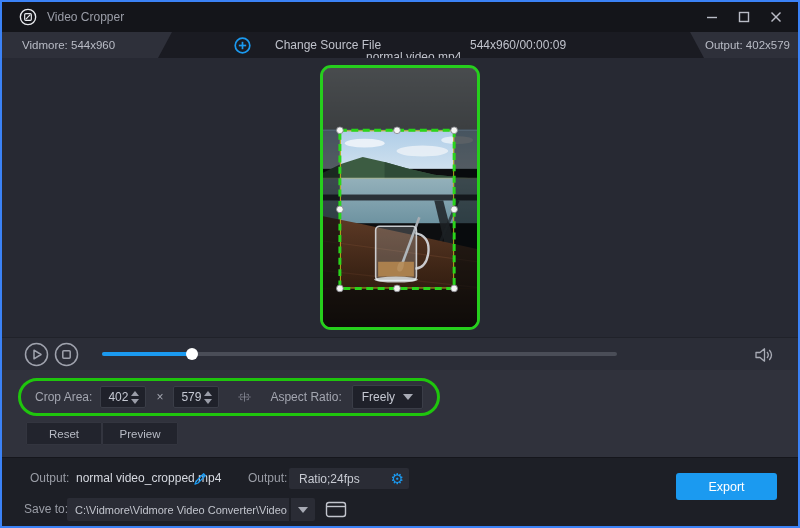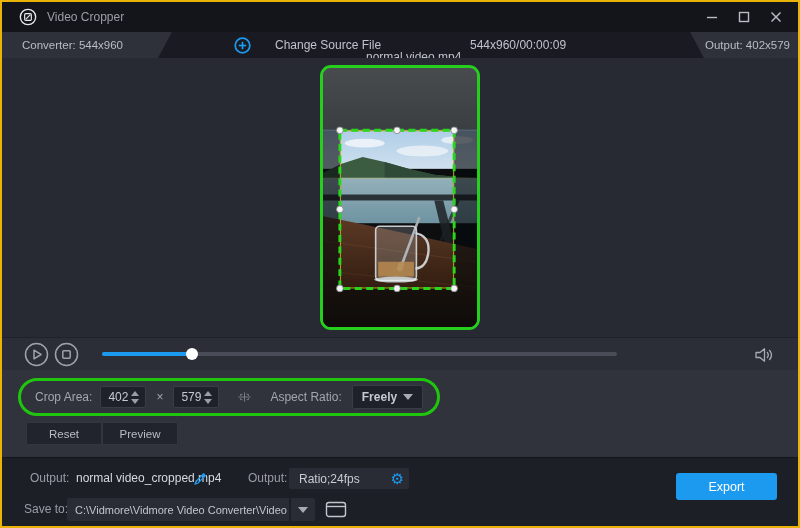--- a/index.html
+++ b/index.html
@@ -1,18 +1,18 @@
 <!DOCTYPE html>
 <html><head>
 <meta charset="utf-8">
 <style>
   * { margin:0; padding:0; box-sizing:border-box; }
   html,body { width:800px; height:528px; background:#000; }
   body { font-family:"Liberation Sans", sans-serif; font-size:12px; color:#c5c8d2; }
-  .window { position:relative; width:800px; height:528px; background:#a21caf; border:2px solid #eab308; overflow:hidden; }
+  .window { position:relative; width:800px; height:528px; background:#a21caf; border:2px solid #3b82f6; overflow:hidden; }
 
   
   .titlebar { position:relative; height:30px; background:#14151a; display:flex; align-items:center; }
   .app-icon { margin-left:16px; width:20px; height:20px; }
   .title-text { margin-left:9px; color:#9b9ea8; font-size:12px; }
   .win-controls { position:absolute; right:10px; top:0; height:30px; display:flex; align-items:center; gap:8px; }
   .win-btn { width:24px; height:24px; display:flex; align-items:center; justify-content:center; cursor:default; }
 
   
   .infobar { position:relative; height:26px; background:#1a1b22; }
@@ -44,21 +44,21 @@
   .crop-highlight { position:absolute; left:16px; top:8px; width:422px; height:38px; border:3px solid #1fc60d; border-radius:19px; display:flex; align-items:center; padding:4px 14px; }
   .lbl { color:#a3a6b0; font-size:12px; white-space:nowrap; }
   .numfield { display:flex; align-items:center; background:#1f212a; border:1px solid #3a3d47; border-radius:2px; width:58px; height:22px; margin:0 8px; }
   .numfield input { flex:1; width:30px; background:transparent; border:none; outline:none; color:#c5c8d2; font-size:12px; padding-left:7px; font-family:"Liberation Sans",sans-serif; }
   .spinners { display:flex; flex-direction:column; gap:3px; padding-right:6px; cursor:pointer; }
   .spin-up { width:0; height:0; border-left:4px solid transparent; border-right:4px solid transparent; border-bottom:5px solid #9a9da8; }
   .spin-down { width:0; height:0; border-left:4px solid transparent; border-right:4px solid transparent; border-top:5px solid #9a9da8; }
   .mult { color:#a3a6b0; margin:0 2px; }
   .crop-center { margin:0 18px 0 10px; }
   .dropdown { display:flex; align-items:center; justify-content:space-between; background:#1f212a; border:1px solid #3a3d47; border-radius:2px; width:136px; height:24px; margin-left:10px; padding:0 9px; cursor:pointer; }
-  .dropdown .val { color:#c5c8d2; font-size:12px;font-weight:bold; }
+  .dropdown .val { color:#c5c8d2; font-size:12px; }
   .caret { width:0; height:0; border-left:5px solid transparent; border-right:5px solid transparent; border-top:6px solid #a8abb5; }
   .btn-row { position:absolute; left:24px; top:52px; display:flex; gap:0; }
   .flat-btn { width:76px; height:23px; background:#22242d; border:1px solid #33353f; color:#b9bcc6; font-size:11.5px; display:flex; align-items:center; justify-content:center; cursor:pointer; border-radius:1px; }
 
   
   .bottombar { position:relative; height:73px; background:#1d1f26; border-top:1px solid #15161c; }
   .brow1 { position:absolute; left:0; top:10px; width:100%; height:21px; }
   .brow2 { position:absolute; left:0; top:40px; width:100%; height:23px; }
   .blbl { position:absolute; color:#9a9da6; font-size:12px; line-height:21px; }
   .bval { position:absolute; color:#d6d9e0; font-size:12px; line-height:21px; }
@@ -99,21 +99,21 @@
         <svg width="12" height="12" viewBox="0 0 12 12">
             <line x1="1.5" y1="1.5" x2="10.5" y2="10.5" stroke="#b9bcc6" stroke-width="1.4"></line>
             <line x1="10.5" y1="1.5" x2="1.5" y2="10.5" stroke="#b9bcc6" stroke-width="1.4"></line>
           </svg>
       </div>
     </div>
   </div>
 
   <div class="infobar">
     <div class="tab tab-left">
-      <span>Converter: 544x960</span>
+      <span>Vidmore: 544x960</span>
     </div>
     <div class="change-source">
       <svg width="17" height="17" viewBox="0 0 17 17">
         <circle cx="8.5" cy="8.5" r="7.3" fill="none" stroke="#1b9af0" stroke-width="1.7"></circle>
         <line x1="8.5" y1="4.8" x2="8.5" y2="12.2" stroke="#1b9af0" stroke-width="1.7"></line>
         <line x1="4.8" y1="8.5" x2="12.2" y2="8.5" stroke="#1b9af0" stroke-width="1.7"></line>
       </svg>
       <span>Change Source File</span>
     </div>
     <div class="file-name">normal video.mp4</div>

